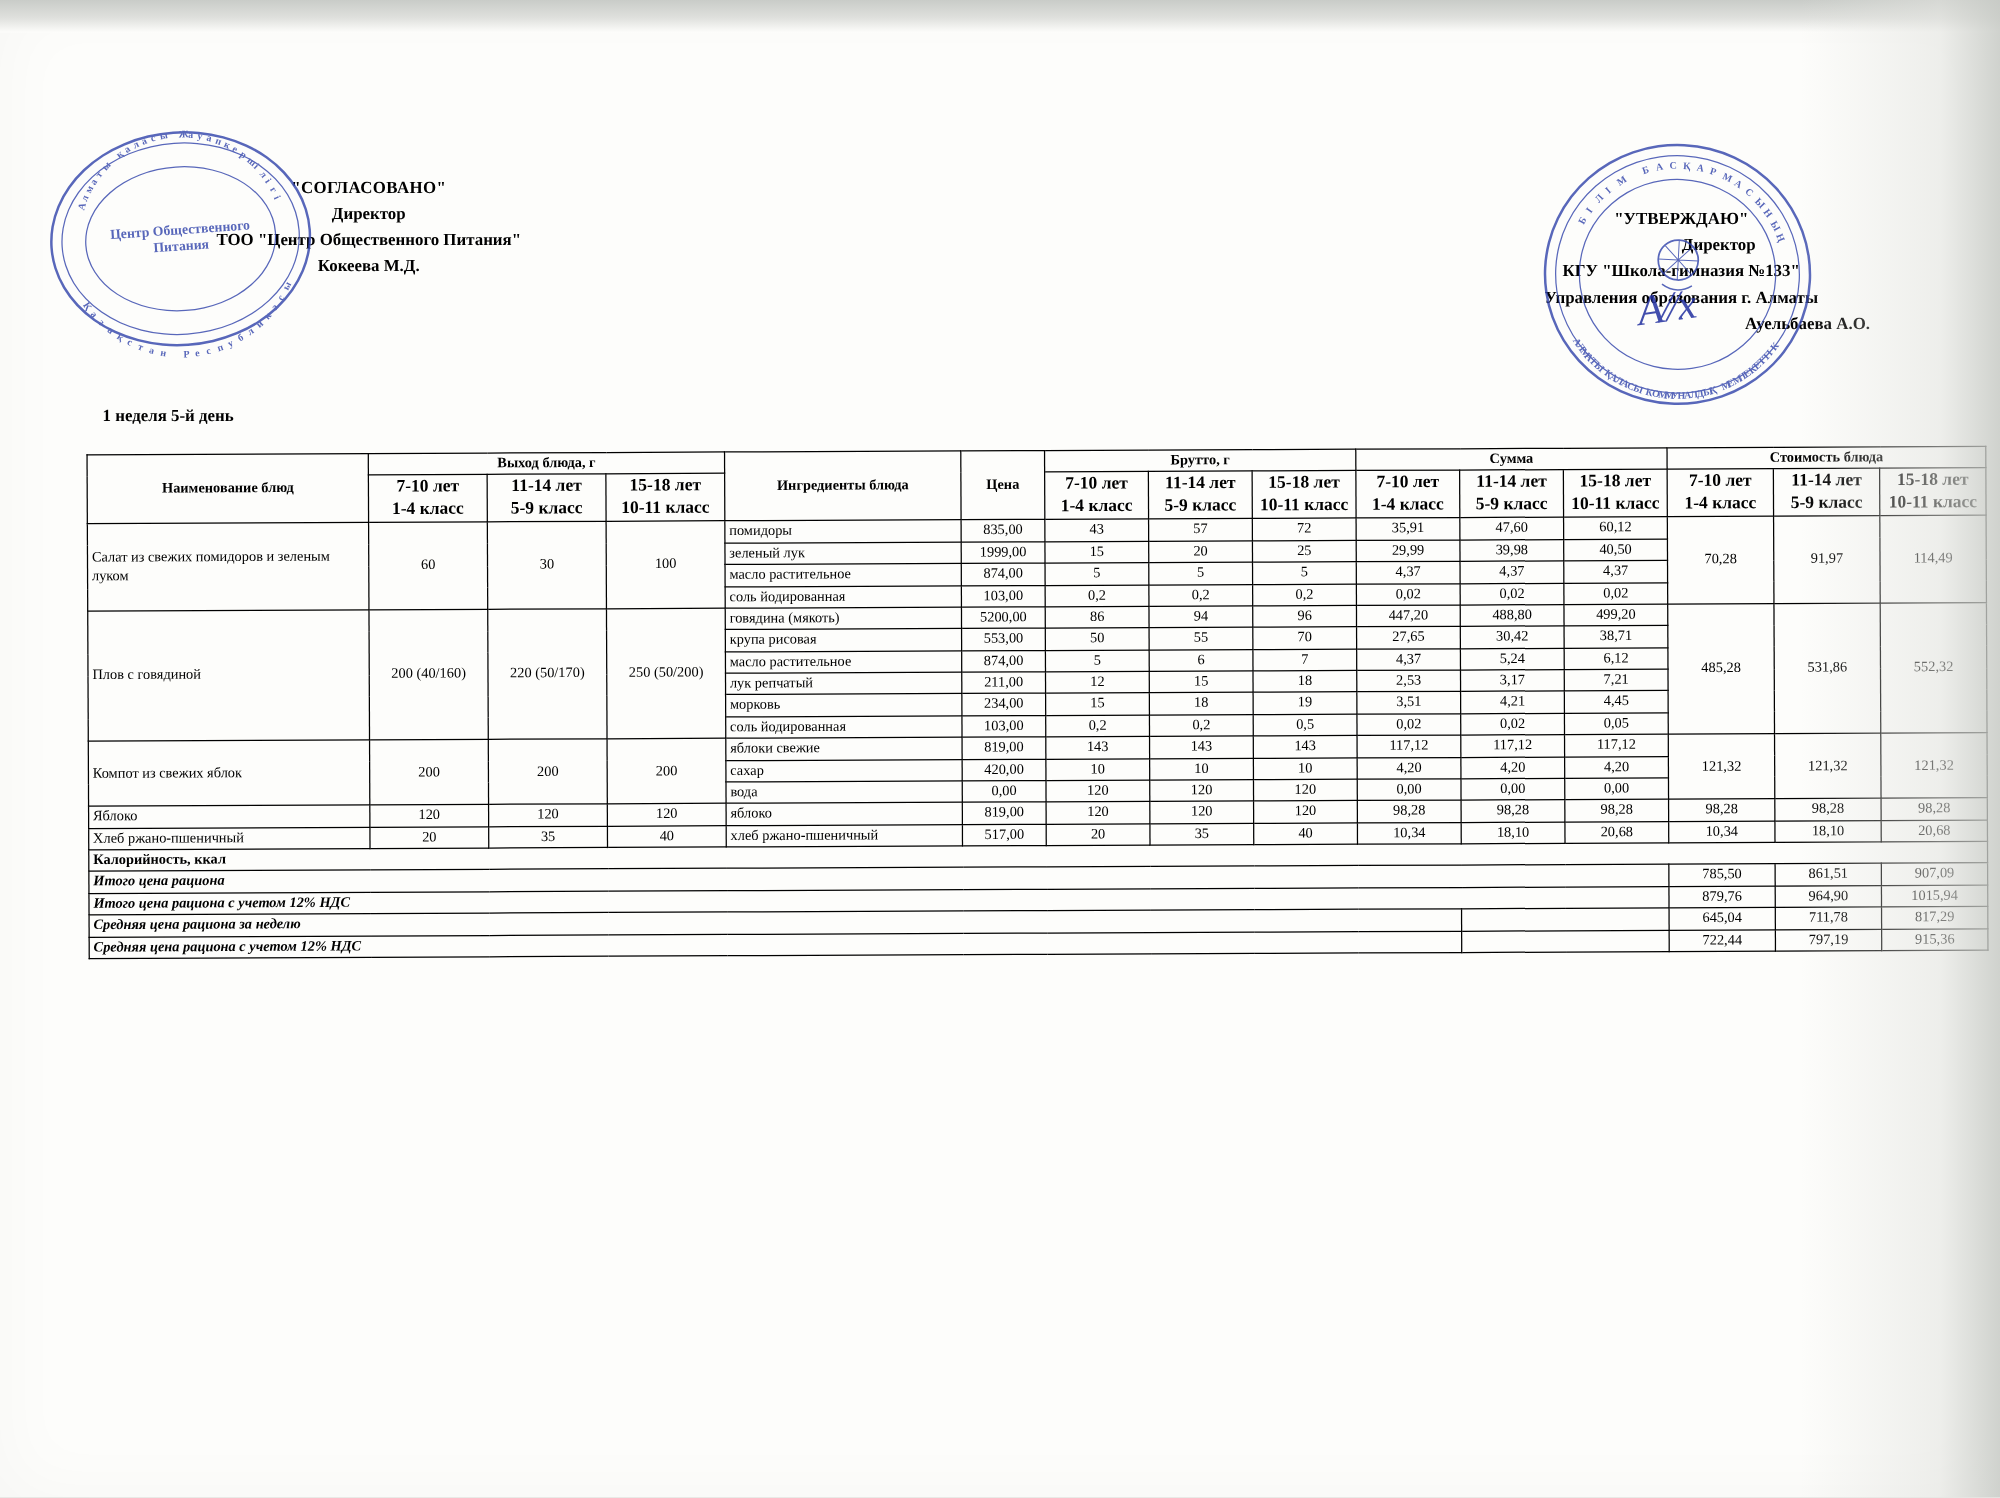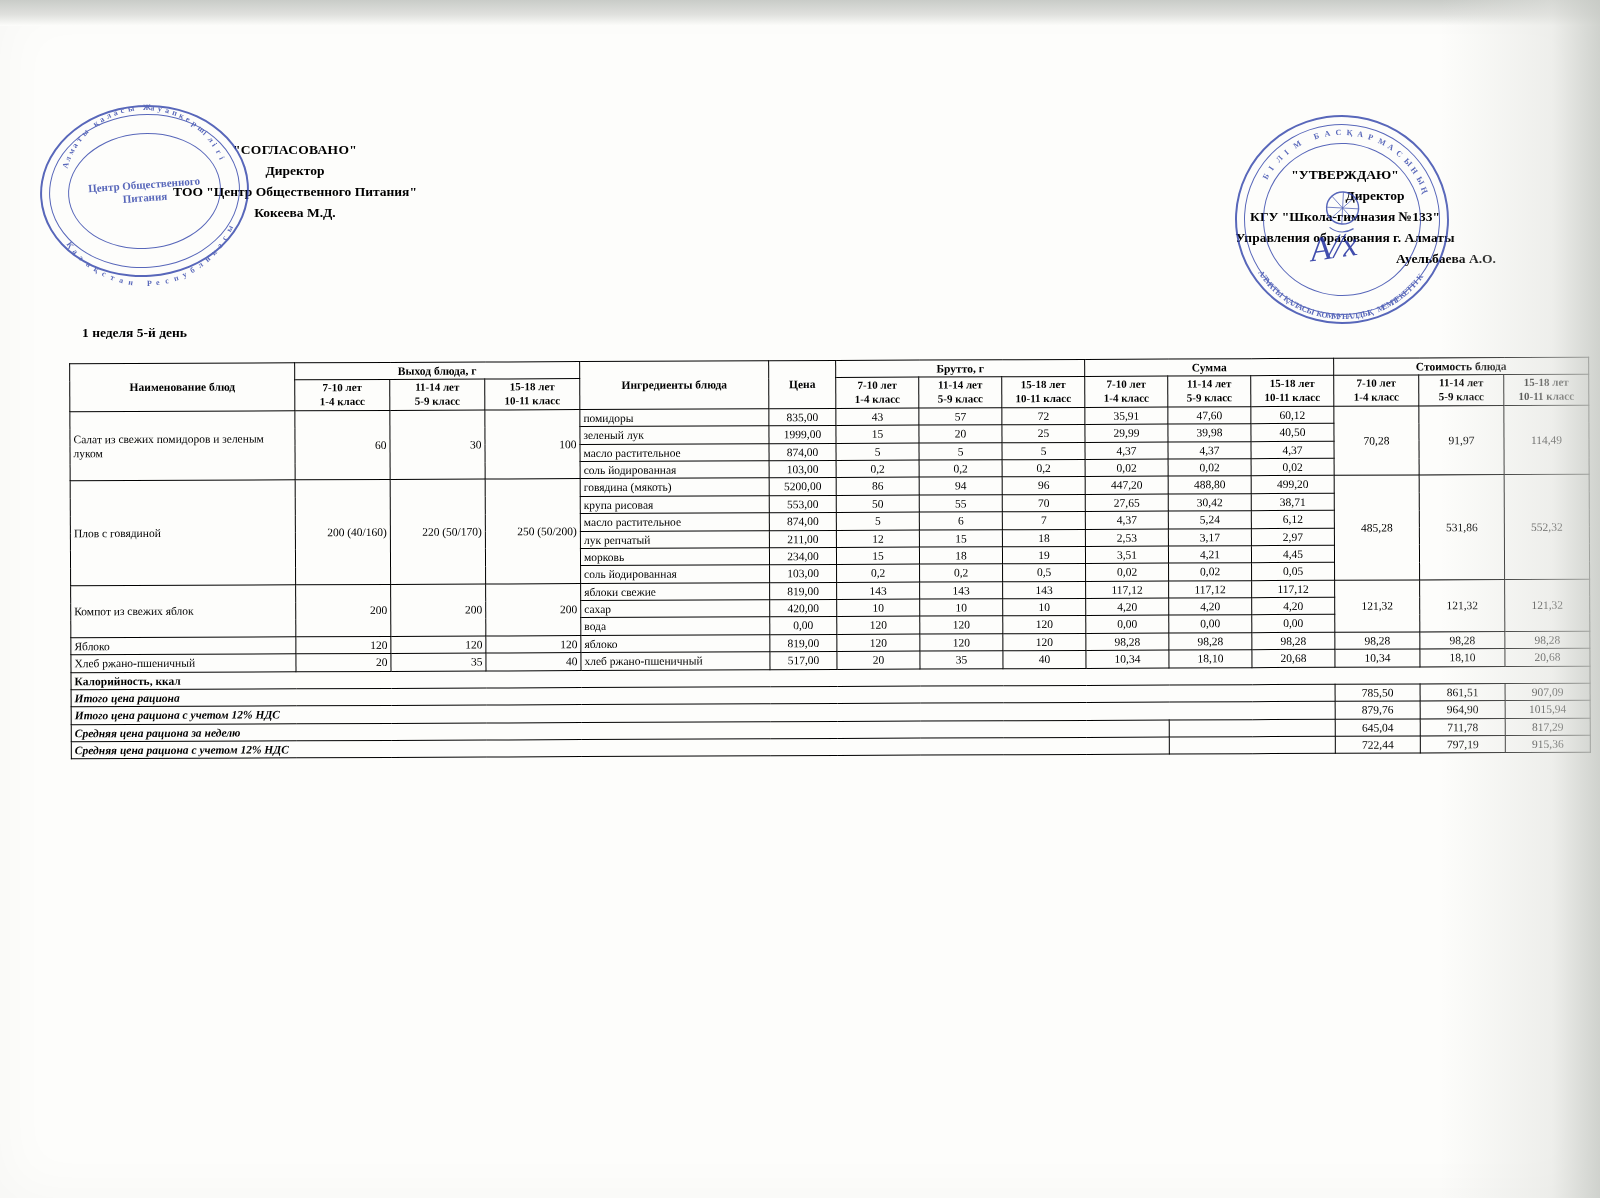--- a/index.html
+++ b/index.html
@@ -108,26 +108,26 @@
     padding:1px 3px;
     vertical-align:middle;
     line-height:1.25;
   }
   table.menu th{font-weight:bold;text-align:center;}
   .c{text-align:center;}
   .l{text-align:left;}
   .r{text-align:right;padding-right:6px;}
   .ital{font-style:italic;font-weight:bold;}
   .bold{font-weight:bold;}
-  .h-sub{font-size:11px;}
+  .h-sub{font-size:14px;}
   .name-col{width:218px;}
   .ing-col{width:182px;}
   .price-col{width:60px;}
   .num-col{width:76px;}
-  .out-col{width:88px;text-align:right;}
+  .out-col{width:88px;}
   .cost-col{width:78px;text-align:center;}
 </style>
 </head>
 <body>
 
 <div class="sheet">
 
   <div class="hdr-left">
     <div class="ln1">"СОГЛАСОВАНО"</div>
     <div>Директор</div>
@@ -389,21 +389,21 @@
           <td class="c num-col">6,12</td>
         </tr>
         <tr>
           <td class="l ing-col">лук репчатый</td>
           <td class="c price-col">211,00</td>
           <td class="c num-col">12</td>
           <td class="c num-col">15</td>
           <td class="c num-col">18</td>
           <td class="c num-col">2,53</td>
           <td class="c num-col">3,17</td>
-          <td class="c num-col">2,97</td>
+          <td class="c num-col">7,21</td>
         </tr>
         <tr>
           <td class="l ing-col">морковь</td>
           <td class="c price-col">234,00</td>
           <td class="c num-col">15</td>
           <td class="c num-col">18</td>
           <td class="c num-col">19</td>
           <td class="c num-col">3,51</td>
           <td class="c num-col">4,21</td>
           <td class="c num-col">4,45</td>

